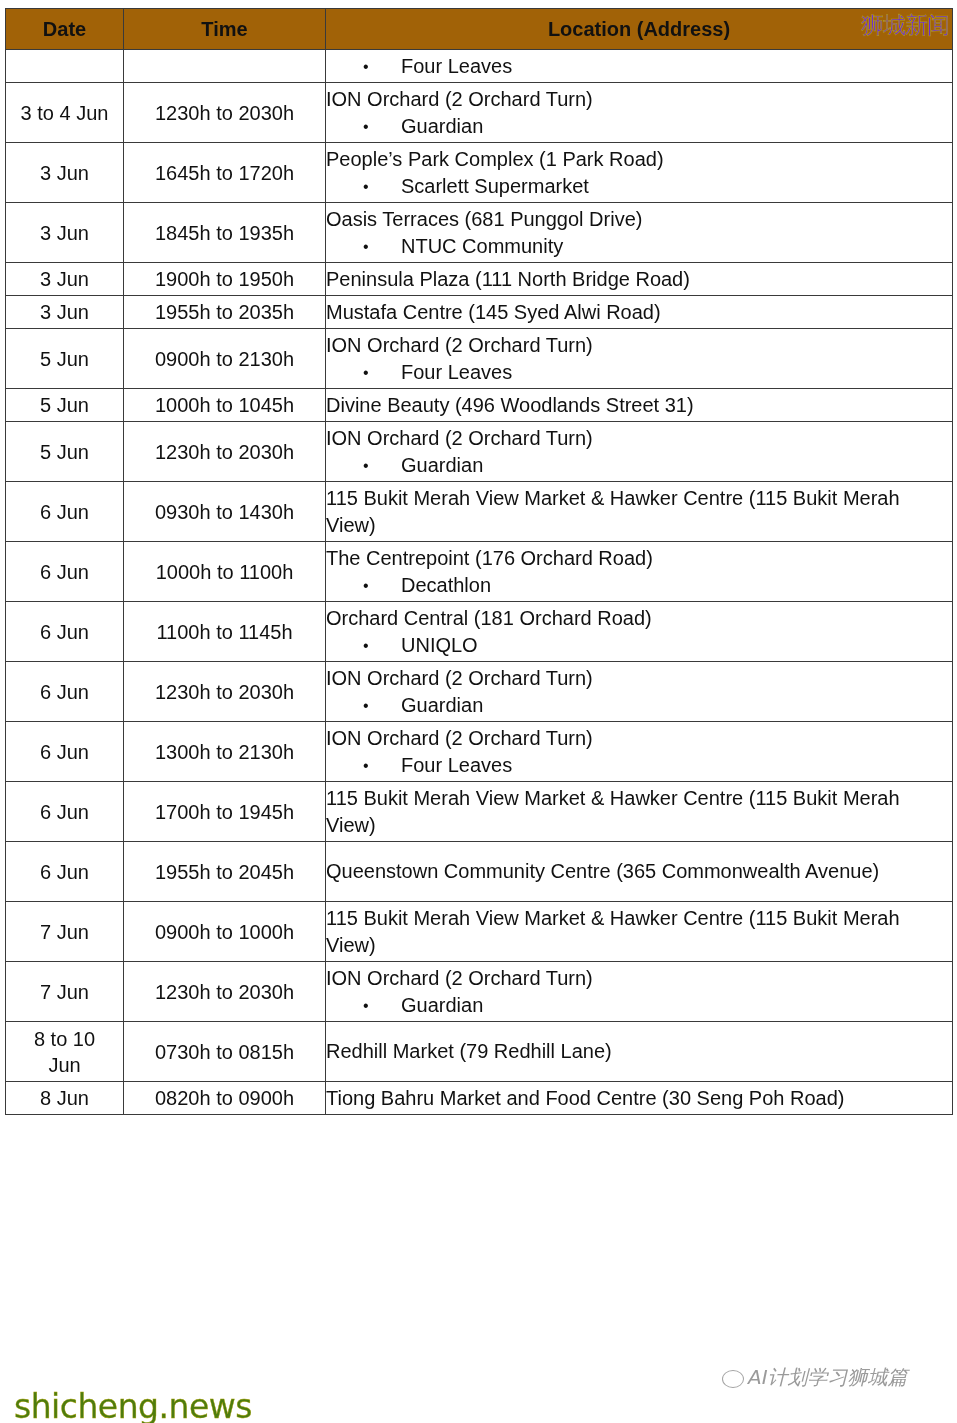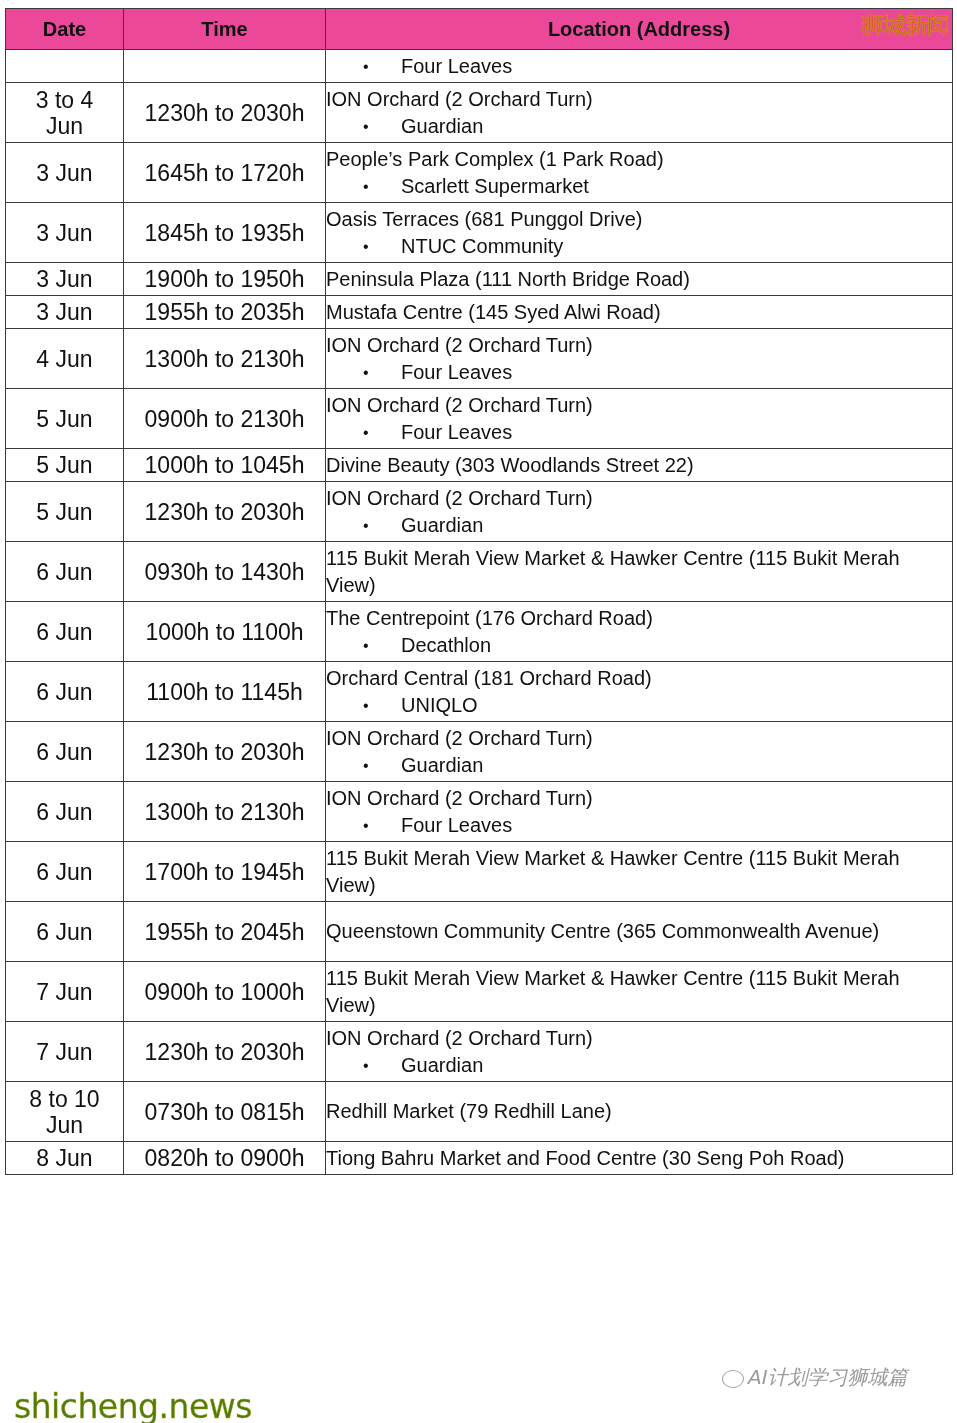--- a/index.html
+++ b/index.html
@@ -4,30 +4,30 @@
 <style>
   html, body { margin: 0; padding: 0; background: #ffffff; }
   body { width: 957px; height: 1423px; position: relative; overflow: hidden;
          font-family: "Liberation Sans", sans-serif; color: #111; }
   table.sched { position: absolute; left: 5px; top: 8px; width: 947px;
                 border-collapse: collapse; table-layout: fixed; }
   table.sched td, table.sched th { border: 1.5px solid #3a3a3a; padding: 0; vertical-align: middle; }
   col.c-date { width: 118px; }
   col.c-time { width: 202px; }
   col.c-loc  { width: 627px; }
-  thead th { background: #ec4899; height: 40px; font-weight: bold; font-size: 20px; text-align: center; position: relative; }
-  td.date, td.time { text-align: center; font-size: 23px; line-height: 26px; }
+  thead th { background: #a16207; height: 40px; font-weight: bold; font-size: 20px; text-align: center; position: relative; }
+  td.date, td.time { text-align: center; font-size: 20px; line-height: 26px; }
   td.loc { font-size: 20px; line-height: 27px; padding: 4px 10px 4px 11px; text-align: left; }
   td.loc .place { display: block; }
   td.loc ul { margin: 0; padding: 0; list-style: none; }
   td.loc li { position: relative; padding-left: 75px; }
   td.loc li .bullet { position: absolute; left: 37px; top: 0; font-size: 16px; }
   tr.h1 td { height: 32px; }
   tr.h2 td { height: 59px; }
-  .wm-top { position: absolute; right: 8px; top: 10px; color: #ef4444; font-size: 23px;
+  .wm-top { position: absolute; right: 8px; top: 10px; color: #6d28d9; font-size: 23px;
             -webkit-text-stroke: 0.5px #b8a900; letter-spacing: -1px; font-family: "DejaVu Sans", sans-serif; }
   .wm-bottom { position: absolute; left: 14px; top: 1387px; color: #4d7c0f; font-size: 33px;
                -webkit-text-stroke: 0.4px #a79f00; font-family: "DejaVu Sans", sans-serif; letter-spacing: -0.5px; }
   .wm-wechat { position: absolute; left: 722px; top: 1364px; color: rgba(120,120,120,0.75); font-size: 20px;
                font-family: "DejaVu Sans", sans-serif; font-style: italic; }
   .wm-wechat .wx-icon { display: inline-block; width: 20px; height: 16px; border: 1.5px solid rgba(140,140,140,0.8);
                         border-radius: 50%; vertical-align: middle; margin-right: 4px; }
 </style>
 </head>
 <body>
@@ -93,44 +93,34 @@
         </td>
       </tr>
       <tr class="h1">
         <td class="date">3 Jun</td>
         <td class="time">1955h to 2035h</td>
         <td class="loc">
           <span class="place">Mustafa Centre (145 Syed Alwi Road)</span>
         </td>
       </tr>
       <tr class="h2">
-        <td class="date">4 Jun</td>
-        <td class="time">1300h to 2130h</td>
-        <td class="loc">
-          <span class="place">ION Orchard (2 Orchard Turn)</span>
-          <ul>
-            <li><span class="bullet">•</span><span>Four Leaves</span></li>
-          </ul>
-        </td>
-      </tr>
-      <tr class="h2">
         <td class="date">5 Jun</td>
         <td class="time">0900h to 2130h</td>
         <td class="loc">
           <span class="place">ION Orchard (2 Orchard Turn)</span>
           <ul>
             <li><span class="bullet">•</span><span>Four Leaves</span></li>
           </ul>
         </td>
       </tr>
       <tr class="h1">
         <td class="date">5 Jun</td>
         <td class="time">1000h to 1045h</td>
         <td class="loc">
-          <span class="place">Divine Beauty (303 Woodlands Street 22)</span>
+          <span class="place">Divine Beauty (496 Woodlands Street 31)</span>
         </td>
       </tr>
       <tr class="h2">
         <td class="date">5 Jun</td>
         <td class="time">1230h to 2030h</td>
         <td class="loc">
           <span class="place">ION Orchard (2 Orchard Turn)</span>
           <ul>
             <li><span class="bullet">•</span><span>Guardian</span></li>
           </ul>

